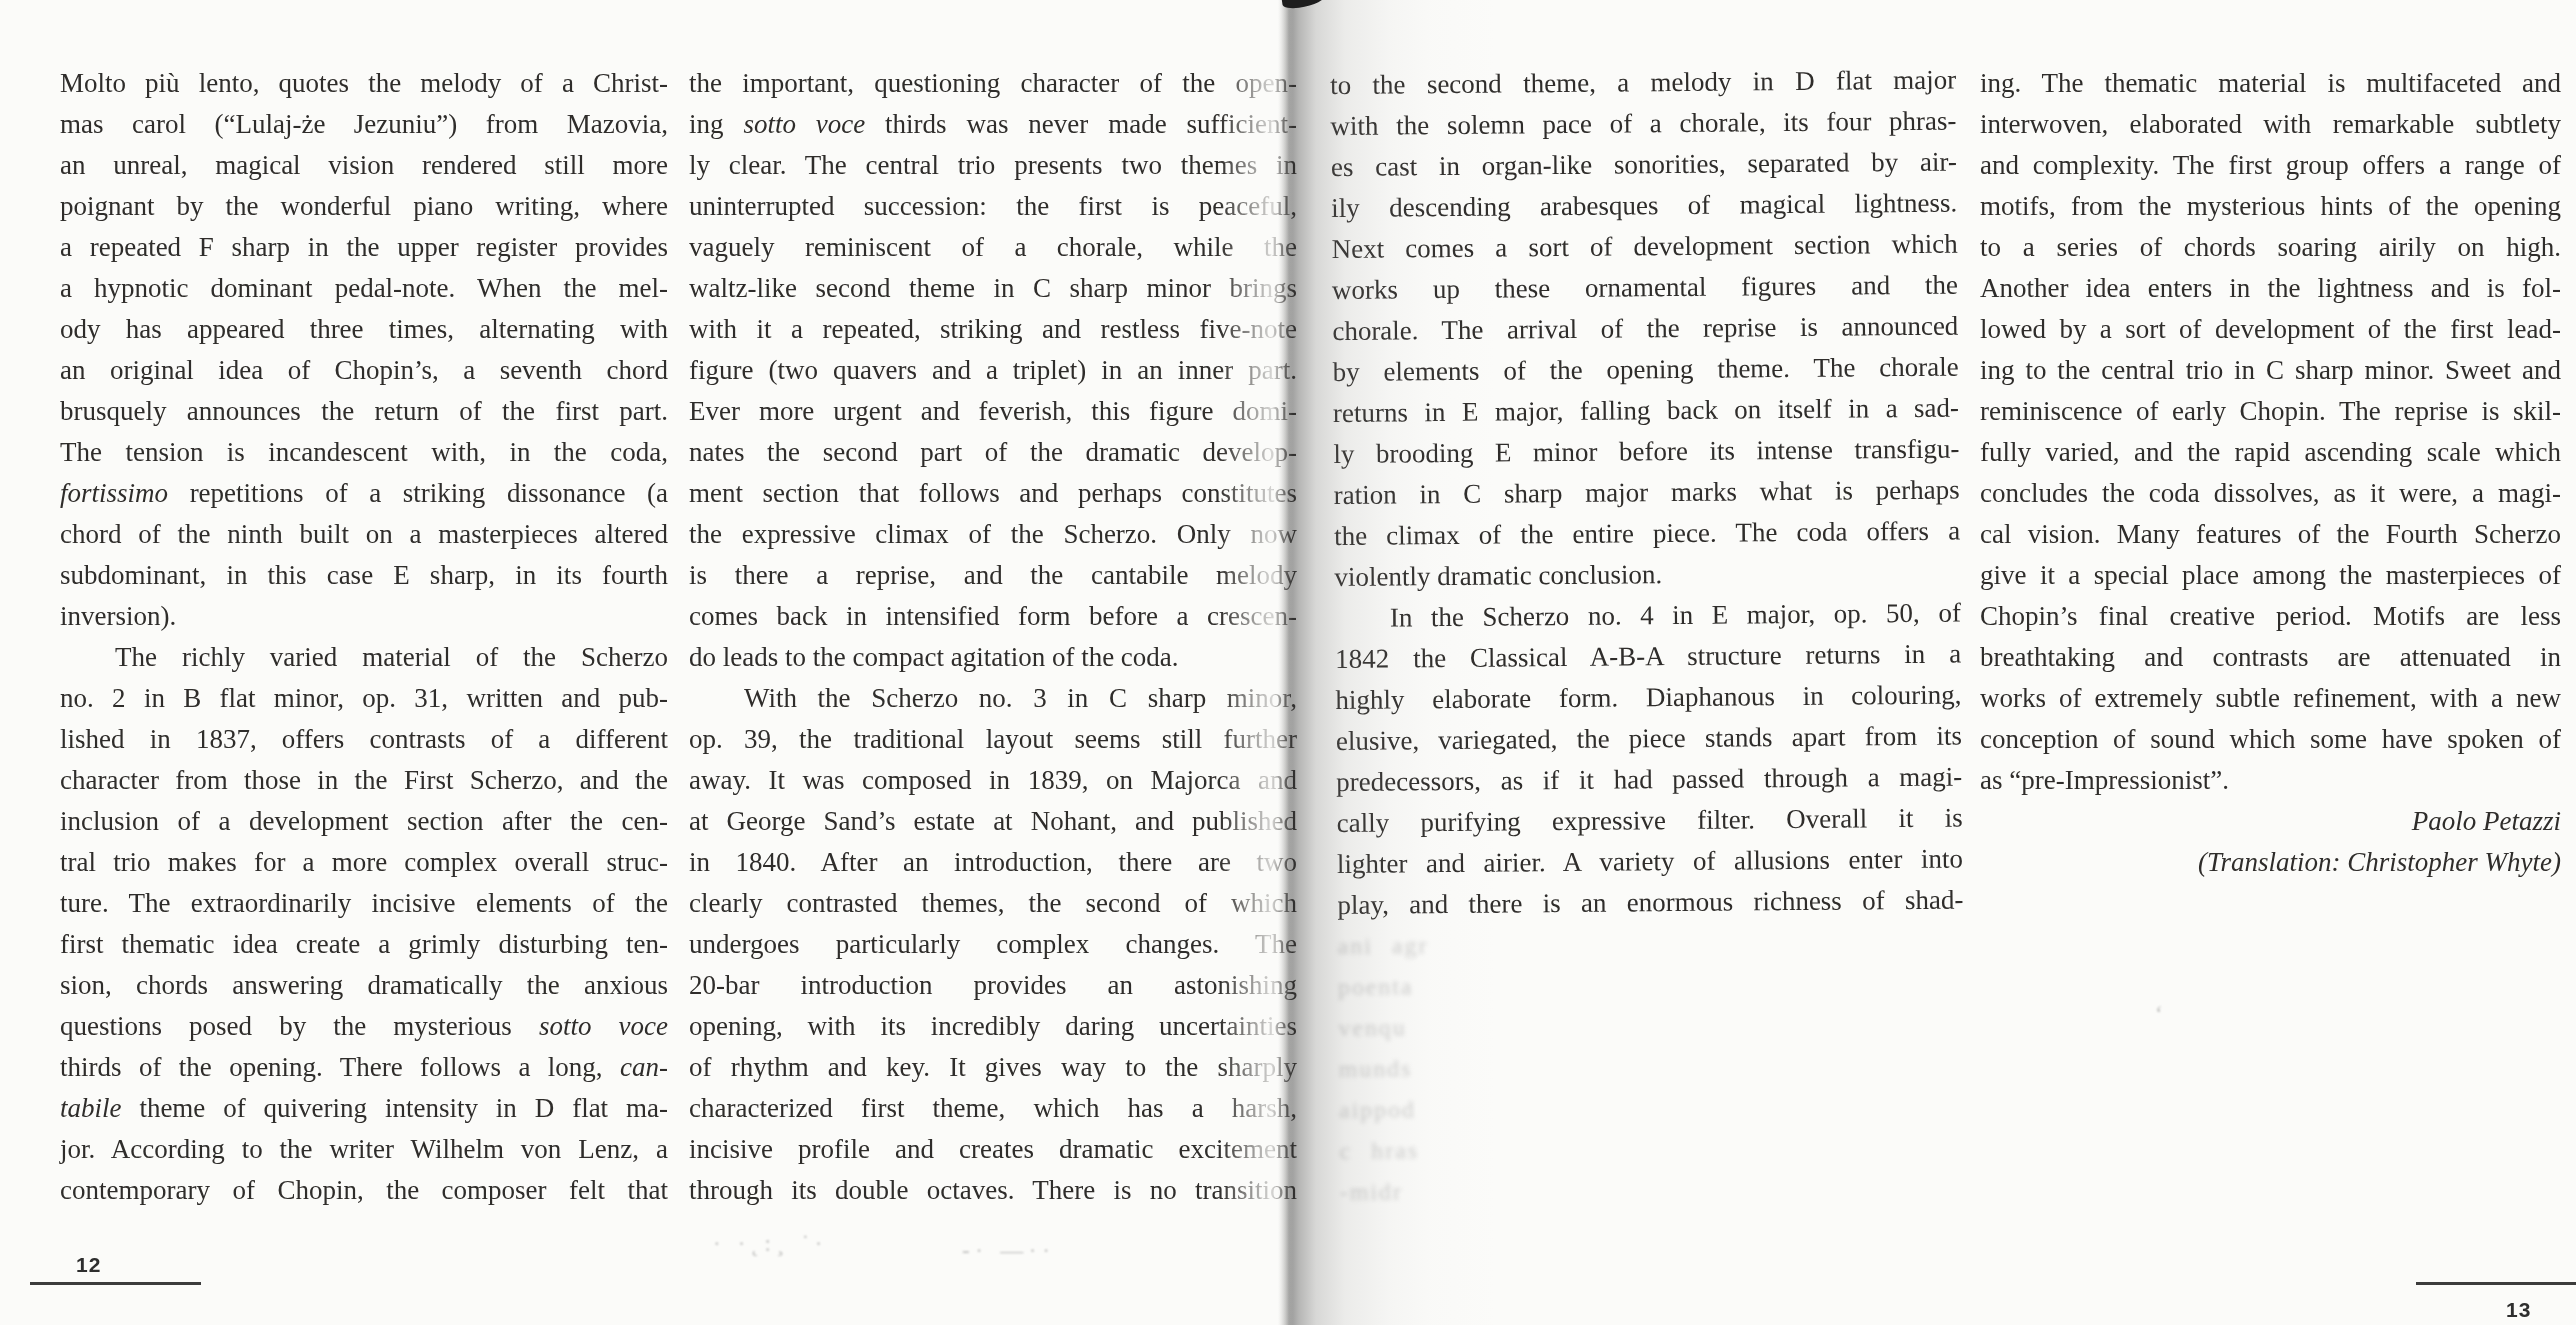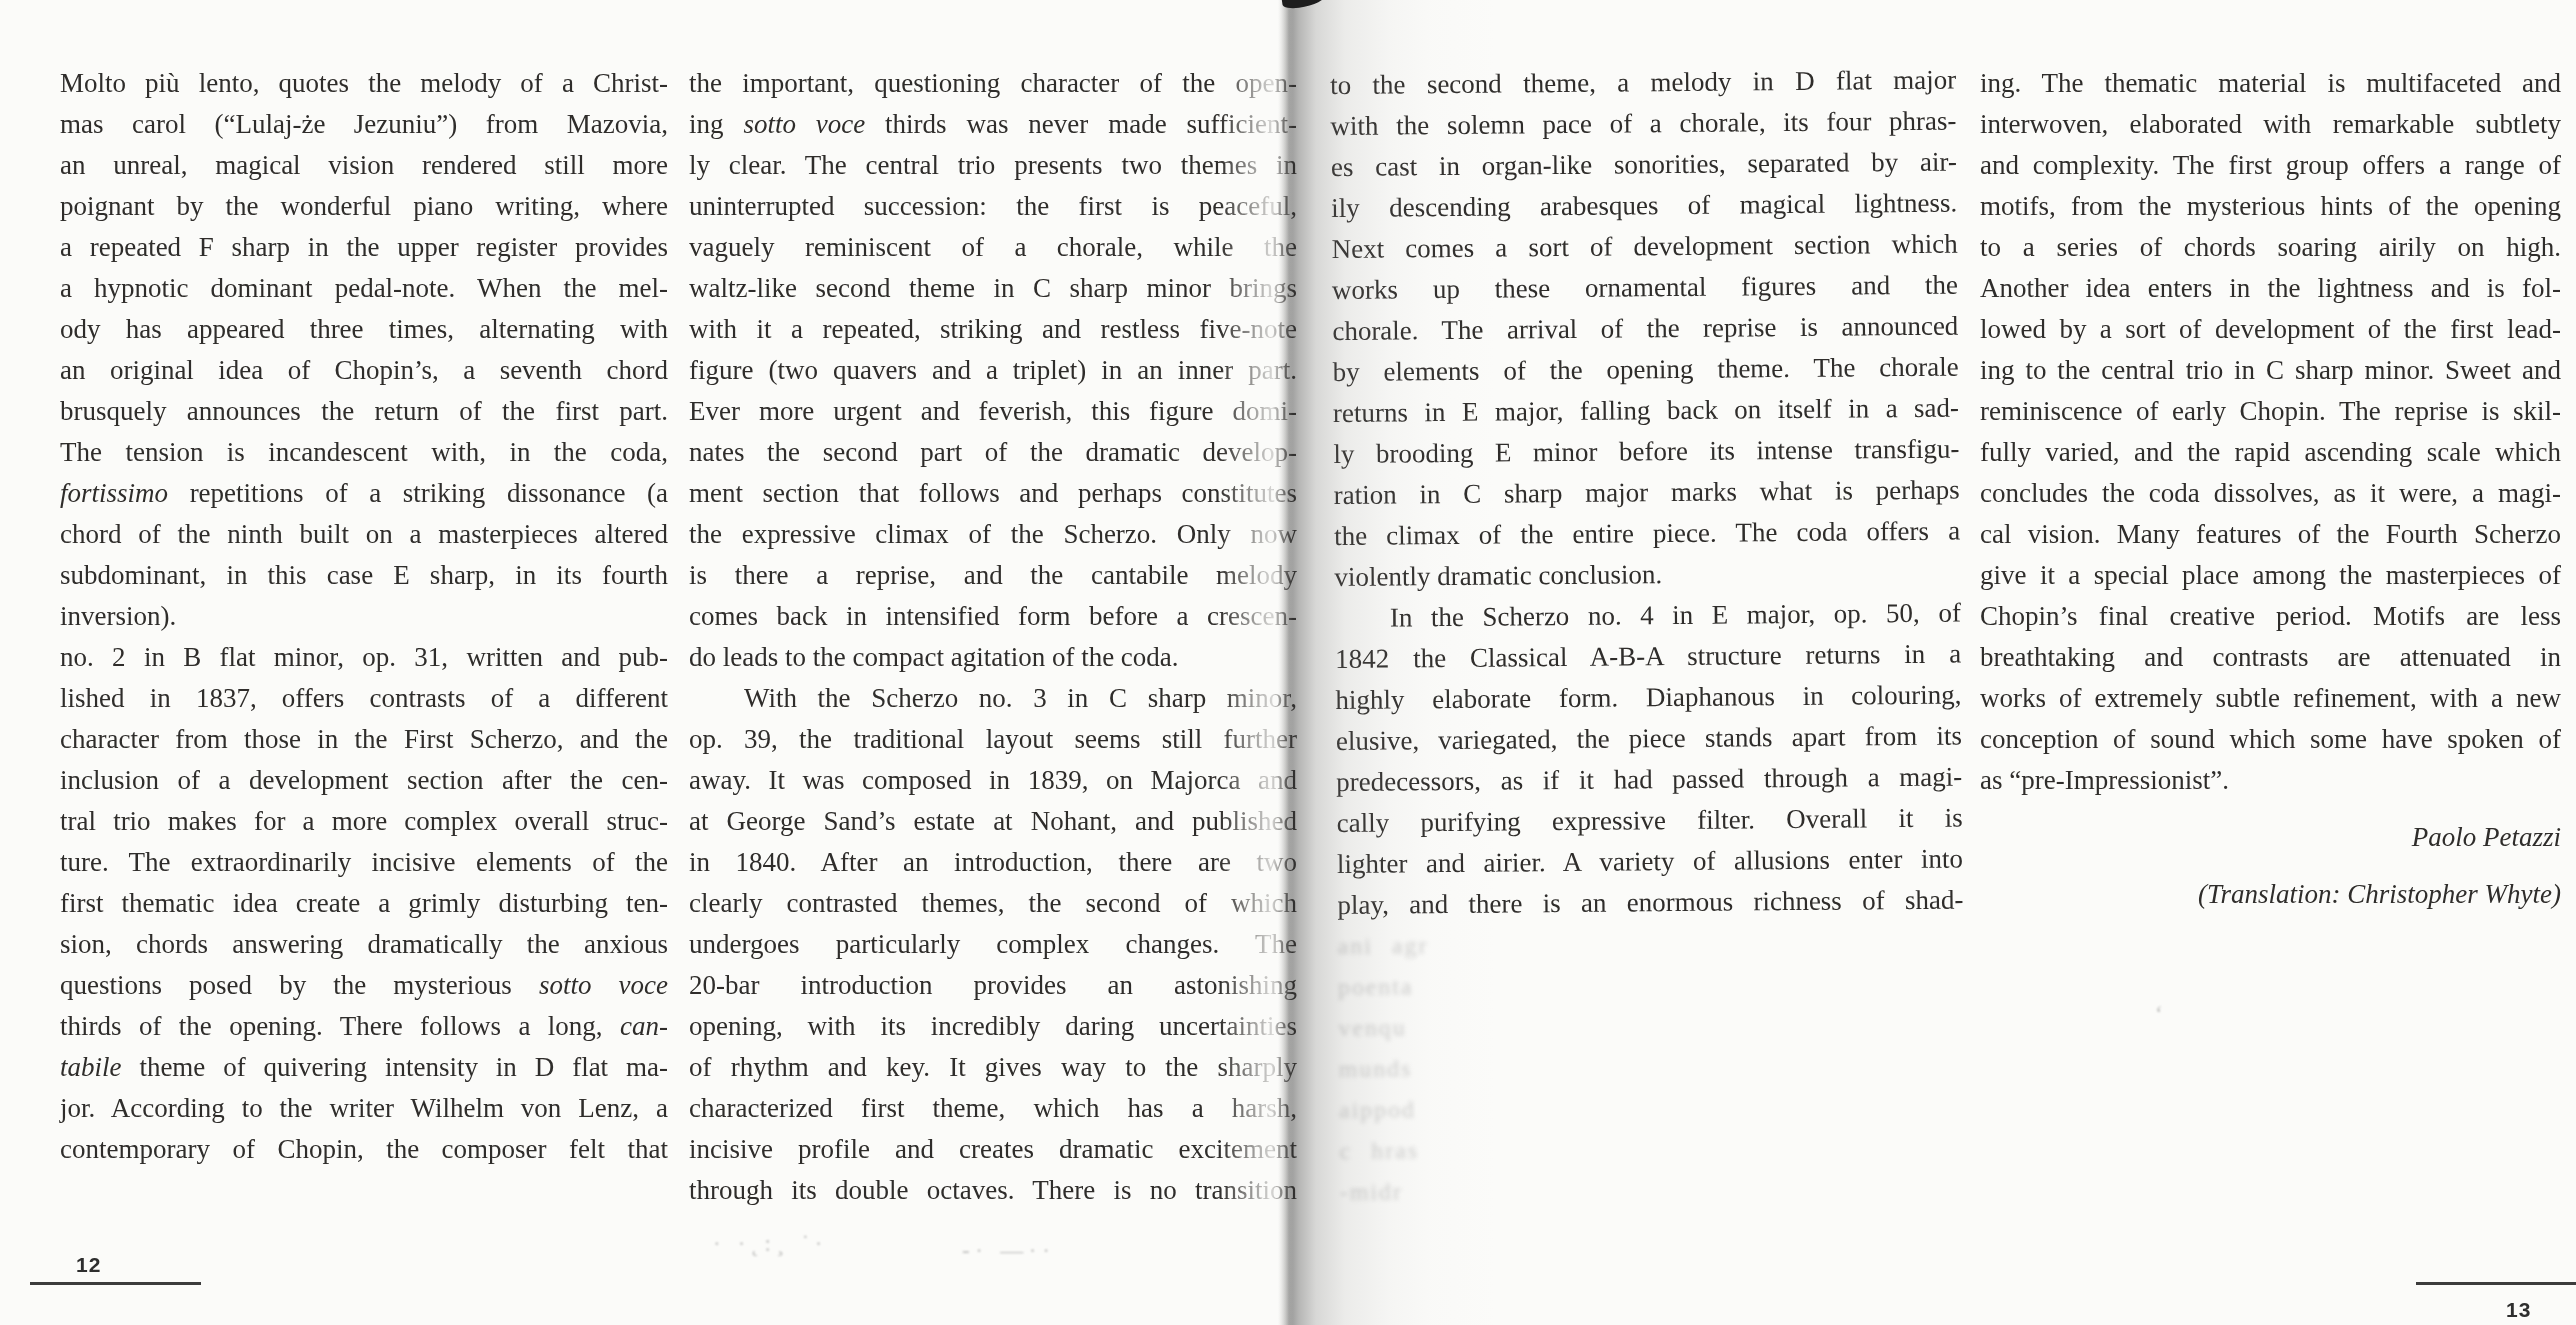--- a/index.html
+++ b/index.html
@@ -21,21 +21,20 @@
     height:41px;
     text-align:justify;
     text-align-last:justify;
     overflow:visible;
   }
   .line.end{text-align-last:left;}
   .line.indent{padding-left:55px;}
   .line.sig{
     text-align-last:right;
     font-style:italic;
-    margin-top:16px;
   }
   .line i{font-style:italic;}
   .line.ghost{
     text-align-last:left;
     color:#9f9f9f;
     opacity:.5;
     filter:blur(2.3px);
     font-size:24px;
     letter-spacing:1.9px;
     word-spacing:11.4px;
@@ -111,20 +110,21 @@
       <div class="line">a repeated F sharp in the upper register provides</div>
       <div class="line">a hypnotic dominant pedal-note. When the mel-</div>
       <div class="line">ody has appeared three times, alternating with</div>
       <div class="line">an original idea of Chopin’s, a seventh chord</div>
       <div class="line">brusquely announces the return of the first part.</div>
       <div class="line">The tension is incandescent with, in the coda,</div>
       <div class="line"><i>fortissimo</i> repetitions of a striking dissonance (a</div>
       <div class="line">chord of the ninth built on a masterpieces altered</div>
       <div class="line">subdominant, in this case E sharp, in its fourth</div>
       <div class="line end">inversion).</div>
+      <div class="line indent">The richly varied material of the Scherzo</div>
       <div class="line">no. 2 in B flat minor, op. 31, written and pub-</div>
       <div class="line">lished in 1837, offers contrasts of a different</div>
       <div class="line">character from those in the First Scherzo, and the</div>
       <div class="line">inclusion of a development section after the cen-</div>
       <div class="line">tral trio makes for a more complex overall struc-</div>
       <div class="line">ture. The extraordinarily incisive elements of the</div>
       <div class="line">first thematic idea create a grimly disturbing ten-</div>
       <div class="line">sion, chords answering dramatically the anxious</div>
       <div class="line">questions posed by the mysterious <i>sotto voce</i></div>
       <div class="line">thirds of the opening. There follows a long, <i>can-</i></div>

